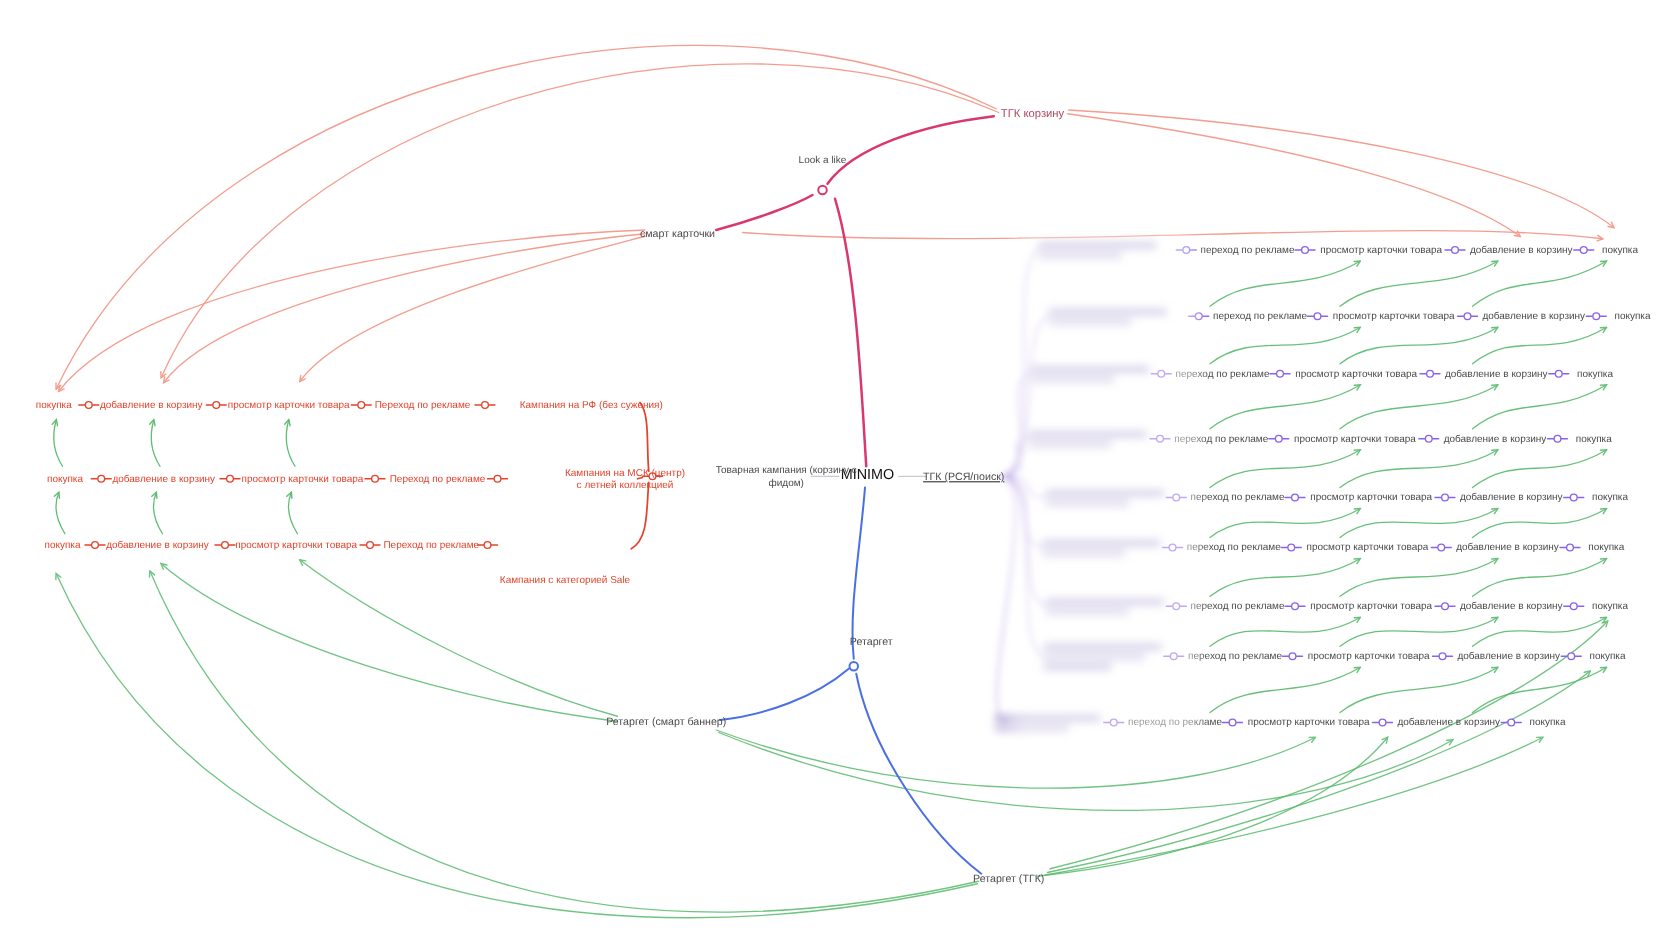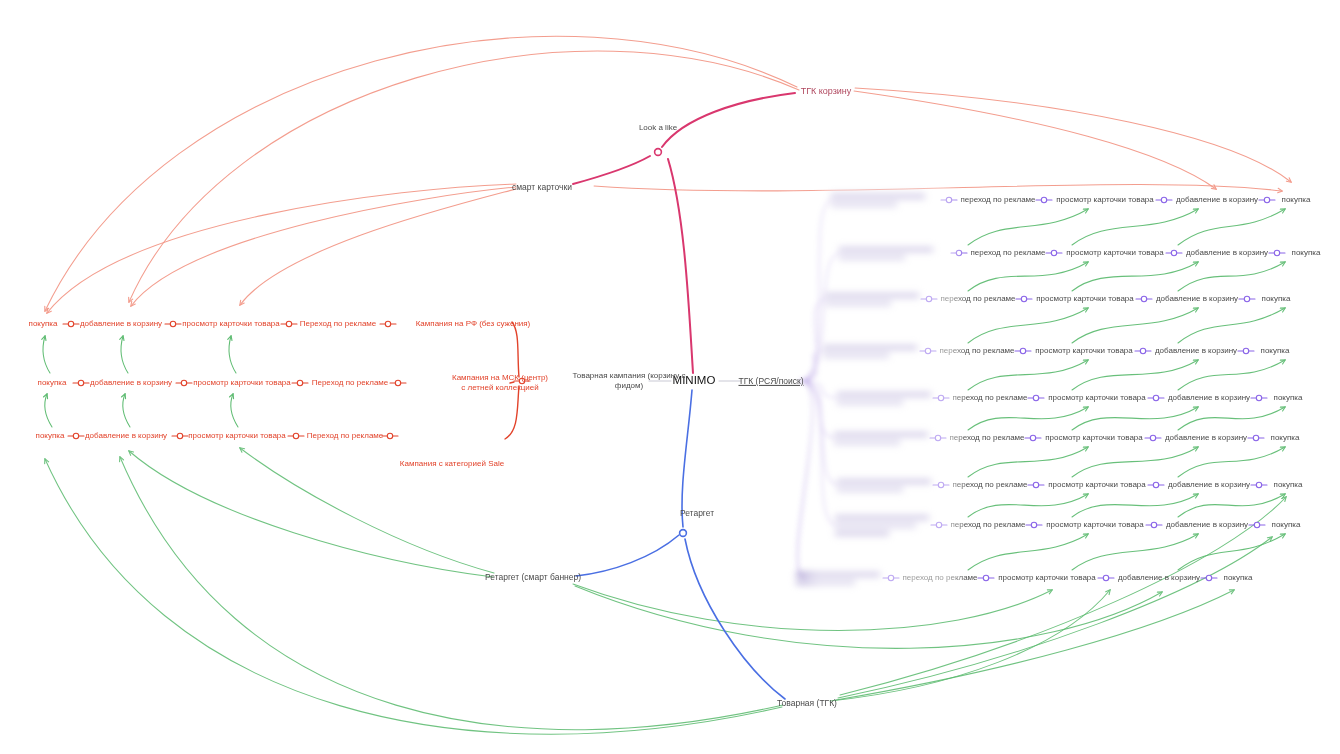--- a/index.html
+++ b/index.html
@@ -205,21 +205,21 @@
     </svg>
   <div id="nodes">
       <div class="lbl" style="left: 694px; top: 381px; font-size: 11.5px; color: rgb(17, 17, 17); font-weight: 400;">MINIMO</div>
       <div class="lbl wrap" style="left: 588px; top: 381px; width: 118px; font-size: 8px; color: rgb(74, 74, 74);">Товарная кампания (корзину с фидом)</div>
       <div class="lbl" style="left: 771px; top: 381px; font-size: 8.5px; color: rgb(74, 74, 74); text-decoration: underline;">ТГК (РСЯ/поиск)</div>
       <div class="lbl" style="left: 826px; top: 91px; font-size: 9px; color: rgb(176, 72, 95);">ТГК корзину</div>
       <div class="lbl" style="left: 658px; top: 128px; font-size: 8px; color: rgb(74, 74, 74);">Look a like</div>
       <div class="lbl" style="left: 542px; top: 187px; font-size: 8.5px; color: rgb(74, 74, 74);">смарт карточки</div>
       <div class="lbl" style="left: 697px; top: 513px; font-size: 8.5px; color: rgb(74, 74, 74);">Ретаргет</div>
       <div class="lbl" style="left: 533px; top: 577px; font-size: 8.5px; color: rgb(74, 74, 74);">Ретаргет (смарт баннер)</div>
-      <div class="lbl" style="left: 807px; top: 703px; font-size: 8.5px; color: rgb(74, 74, 74);">Товарная (ТГК)</div>
+      <div class="lbl" style="left: 807px; top: 703px; font-size: 8.5px; color: rgb(74, 74, 74);">Ретаргет (ТГК)</div>
       <div class="lbl" style="left: 43px; top: 324px; font-size: 8px; color: rgb(226, 67, 43);">покупка</div>
       <div class="lbl" style="left: 121px; top: 324px; font-size: 8px; color: rgb(226, 67, 43);">добавление в корзину</div>
       <div class="lbl" style="left: 231px; top: 324px; font-size: 8px; color: rgb(226, 67, 43);">просмотр карточки товара</div>
       <div class="lbl" style="left: 338px; top: 324px; font-size: 8px; color: rgb(226, 67, 43);">Переход по рекламе</div>
       <div class="lbl" style="left: 473px; top: 324px; font-size: 8px; color: rgb(226, 67, 43);">Кампания на РФ (без сужения)</div>
       <div class="lbl" style="left: 52px; top: 383px; font-size: 8px; color: rgb(226, 67, 43);">покупка</div>
       <div class="lbl" style="left: 131px; top: 383px; font-size: 8px; color: rgb(226, 67, 43);">добавление в корзину</div>
       <div class="lbl" style="left: 242px; top: 383px; font-size: 8px; color: rgb(226, 67, 43);">просмотр карточки товара</div>
       <div class="lbl" style="left: 350px; top: 383px; font-size: 8px; color: rgb(226, 67, 43);">Переход по рекламе</div>
       <div class="lbl wrap" style="left: 459px; top: 383px; width: 102px; font-size: 8px; color: rgb(226, 67, 43);">Кампания на МСК (центр) с летней коллекцией</div>

